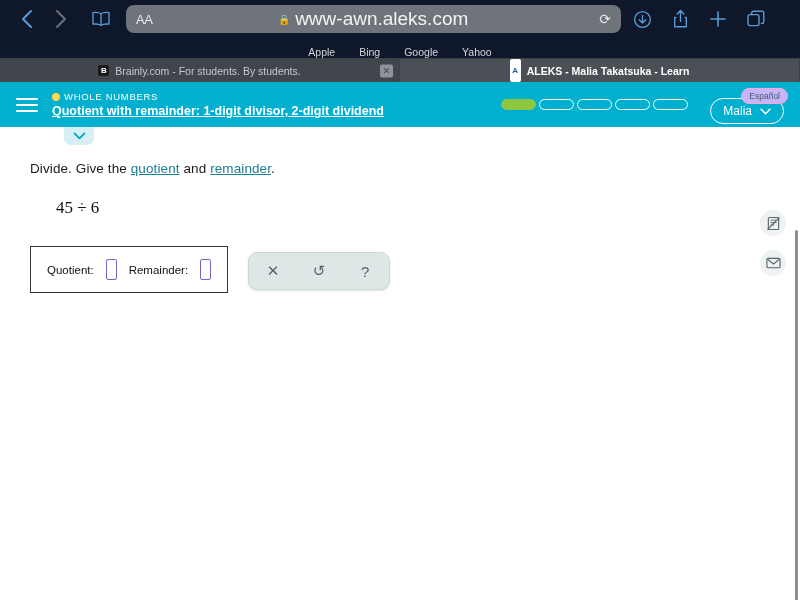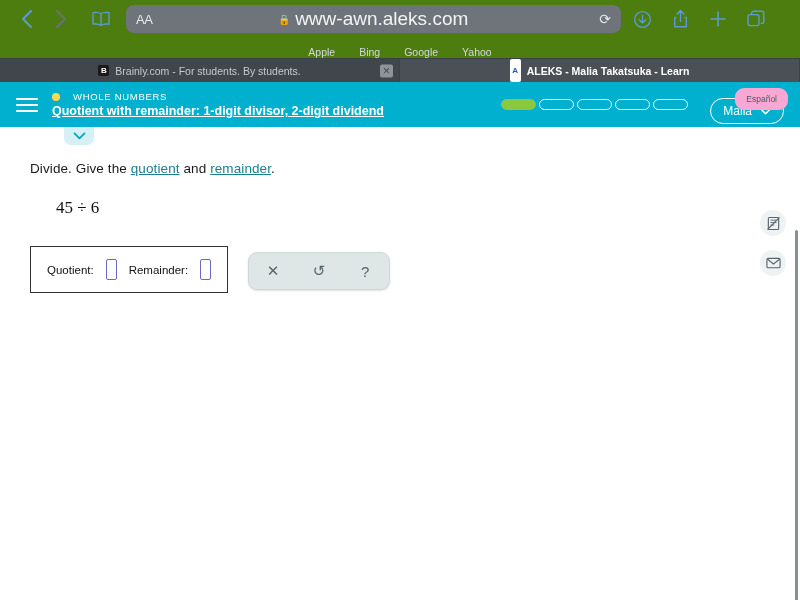--- a/index.html
+++ b/index.html
@@ -25,21 +25,21 @@
     position: relative; display: inline-block;
   }
   .batt::after {
     content: ""; position: absolute; right: -3px; top: 2.5px;
     width: 1.6px; height: 3.5px; background: #c8ccd0; border-radius: 0 1px 1px 0;
   }
   .batt i { position: absolute; left: 1px; top: 1px; bottom: 1px; width: 33%;
             background: #c8ccd0; border-radius: 1px; display: block; }
 
   
-  .browser-chrome { background: #4d7c0f; padding-bottom: 0; }
+  .browser-chrome { background: #0f172a; padding-bottom: 0; }
   .toolbar { height: 38px; display: flex; align-items: center; padding: 0 10px; gap: 0; }
   .navbtn {
     width: 34px; height: 34px; display: flex; align-items: center; justify-content: center;
     color: #5b9bd5; flex: none;
   }
   .navbtn.disabled { color: #6b7177; }
   .navbtn.book { color: #5b9bd5; margin-left: 6px; margin-right: 8px; }
   .urlbar {
     flex: 1 1 auto; height: 28px; background: #6e747a; border-radius: 8px;
     display: flex; align-items: center; position: relative; padding: 0 10px;
@@ -84,39 +84,39 @@
 
   
   .aleks { position: relative; background: #ffffff; height: 100%; }
   .aleks-header {
     background: #00b0ce; height: 45px; display: flex; align-items: center;
     padding: 0 16px; color: #ffffff; position: relative;
   }
   .hamburger { width: 22px; display: flex; flex-direction: column; gap: 4px; flex: none; margin-right: 14px;}
   .hamburger span { height: 2px; background: #ffffff; border-radius: 1px; display: block; }
   .hdr-texts { display: flex; flex-direction: column; gap: 2px; }
-  .hdr-kicker { display: flex; align-items: center; gap: 13px; font-size: 9.5px; letter-spacing: .7px; }
+  .hdr-kicker { display: flex; align-items: center; gap: 4px; font-size: 9.5px; letter-spacing: .7px; }
   .dot { width: 8px; height: 8px; border-radius: 50%; background: #ffd84d; display: block; flex: none; }
   .hdr-title { font-size: 12.5px; font-weight: bold; text-decoration: underline; }
   .progress { margin-left: auto; display: flex; gap: 3px; align-items: center; }
   .pseg { width: 35px; height: 11px; border: 1.2px solid #ffffff; border-radius: 6px; }
   .pseg.filled { background: #8dc63f; border-color: #8dc63f; }
   .userbtn {
     margin-left: 22px; border: 1.3px solid #ffffff; border-radius: 14px;
     height: 26px; padding: 0 12px; display: flex; align-items: center; gap: 8px;
     font-size: 12px; color: #ffffff; margin-top: 12px;
   }
   .collapse-tab {
     position: absolute; left: 64px; top: 45px; width: 30px; height: 18px;
     background: #d7f0f6; border-radius: 0 0 7px 7px; display: flex;
     align-items: center; justify-content: center; color: #00a3c0; font-size: 11px;
   }
   .espanol {
-    position: absolute; right: 12px; top: 6px; border: 4px solid #f9a8d4;
-    border-radius: 9px; font-size: 8.5px; color: #4a5a63; padding: 2px 7px; background:#f9a8d4;
+    position: absolute; right: 12px; top: 6px; border: 1px solid #f9a8d4;
+    border-radius: 9px; font-size: 8.5px; color: #4a5a63; padding: 2px 7px; background:#c4b5fd;
   }
   .sidetools { position: absolute; right: 14px; top: 128px; display: flex; flex-direction: column; gap: 14px; }
   .sidetool {
     width: 26px; height: 26px; border-radius: 50%; background: #eef2f3;
     display: flex; align-items: center; justify-content: center; color: #56666f;
   }
   .content { padding: 34px 0 0 30px; position: relative; }
   .prompt { font-size: 13.5px; color: #1a1a1a; letter-spacing: .1px; }
   .prompt a { color: #1a7e92; text-decoration: underline; }
   .expr { margin: 22px 0 0 26px; font-family: "Liberation Serif", serif; font-size: 17px; color: #111; }

